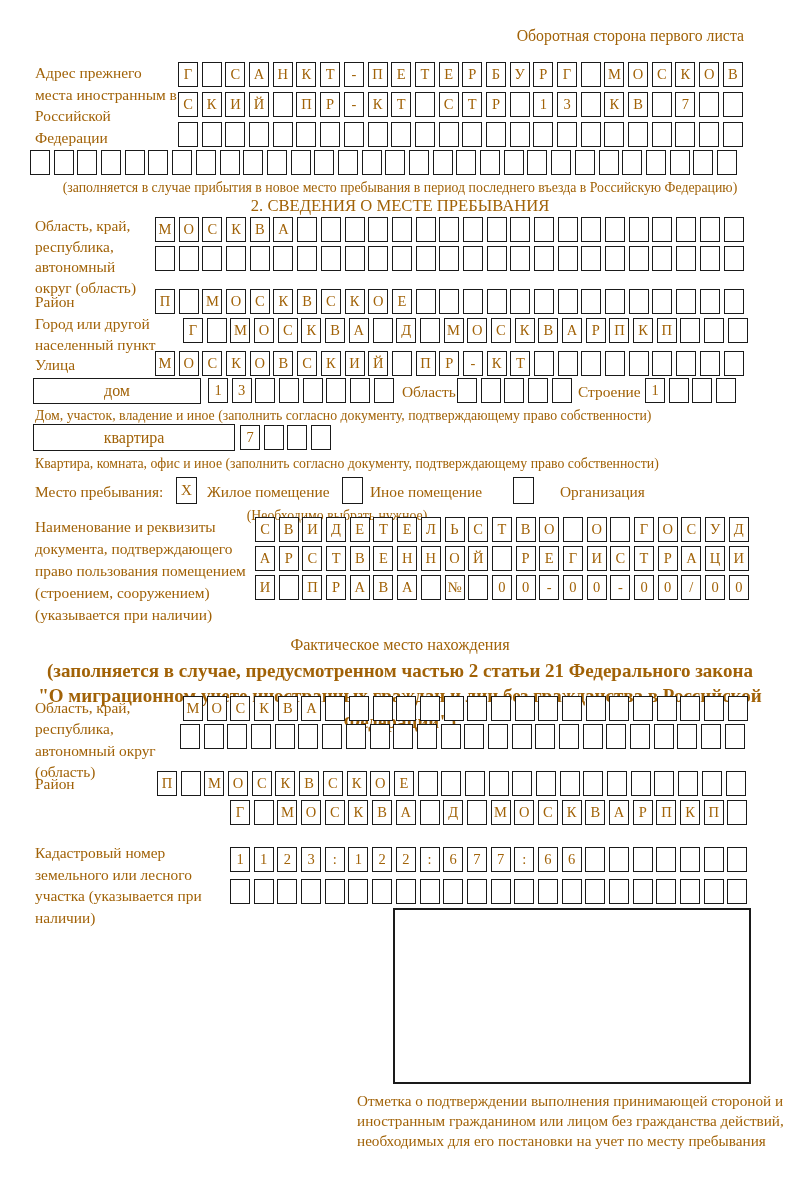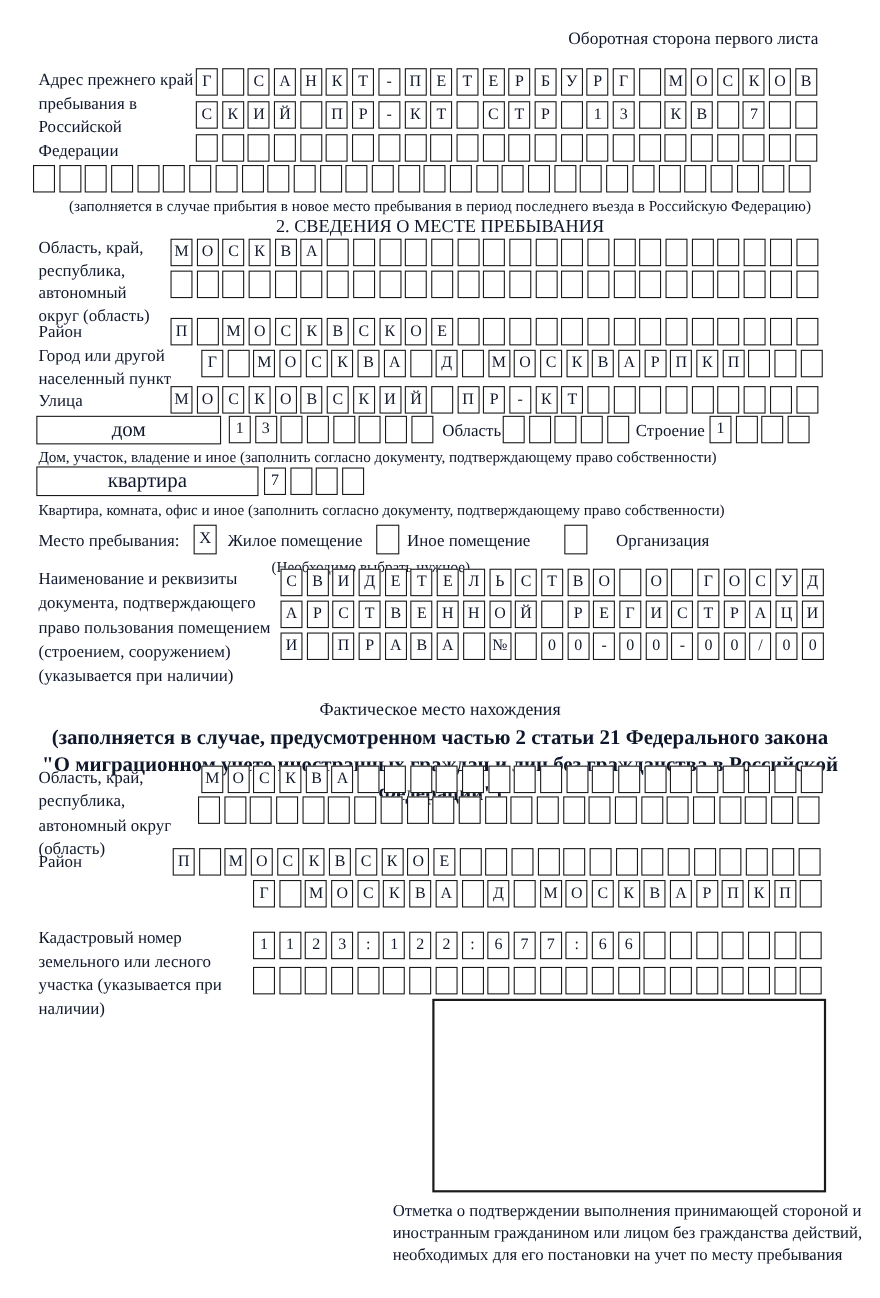--- a/index.html
+++ b/index.html
@@ -1,39 +1,39 @@
 <!DOCTYPE html>
 <html><head>
 <meta charset="utf-8">
 <style>
   html,body{margin:0;padding:0;background:#fff;}
   .page{
     position:relative;width:800px;height:1180px;background:#ffffff;
-    font-family:"Liberation Serif","DejaVu Serif",serif;color:#0f172a;
+    font-family:"Liberation Serif","DejaVu Serif",serif;color:#a16207;
     overflow:hidden;
   }
   
   .cellrow{position:absolute;display:flex;gap:3.7px;}
   .cell{
     flex:0 0 20px;width:20px;height:25px;box-sizing:border-box;
     border:1.7px solid #1a1a1a;display:flex;align-items:center;justify-content:center;
     font-size:14.5px;line-height:1;background:#fff;
   }
   .checkcell{
     position:absolute;width:21px;height:27px;box-sizing:border-box;
     border:1.7px solid #1a1a1a;display:flex;align-items:center;justify-content:center;
     font-size:15px;background:#fff;
   }
   .label{position:absolute;font-size:15.4px;line-height:1.4;}
   .caption{position:absolute;font-size:13.8px;line-height:1.25;}
   .center{left:0;width:100%;text-align:center;}
   .bold{font-weight:normal;}
   .widebox{
     position:absolute;box-sizing:border-box;border:1.7px solid #1a1a1a;background:#fff;
-    display:flex;align-items:center;justify-content:center;font-size:19px;
+    display:flex;align-items:center;justify-content:center;font-size:16px;
   }
   
   .hdr{position:absolute;top:27px;right:56px;font-size:15.8px;}
   
   .addr-label{top:62px;left:35px;width:142px;}
   .r-a1{top:62px;left:178px;} .r-a2{top:92px;left:178px;} .r-a3{top:122px;left:178px;}
   .r-a4{top:150px;left:30px;}
   .cap1{top:179px;}
   .h2{position:absolute;top:196px;font-size:16.6px;}
   
@@ -79,21 +79,21 @@
   .stamp-box{position:absolute;top:908px;left:393px;width:358px;height:176px;box-sizing:border-box;border:2px solid #1a1a1a;background:#fff;}
   .stamp-note{position:absolute;top:1091px;left:357px;width:432px;text-align:left;font-size:15.2px;line-height:1.3;}
 </style>
 </head>
 <body>
 
 <div class="page">
 
   <div class="hdr">Оборотная сторона первого листа</div>
 
-  <div class="label addr-label">Адрес прежнего край пребывания в Российской Федерации</div>
+  <div class="label addr-label">Адрес прежнего места иностранным в Российской Федерации</div>
   <div class="cellrow r-a1">
       <span class="cell">Г</span>
       <span class="cell"></span>
       <span class="cell">С</span>
       <span class="cell">А</span>
       <span class="cell">Н</span>
       <span class="cell">К</span>
       <span class="cell">Т</span>
       <span class="cell">-</span>
       <span class="cell">П</span>

